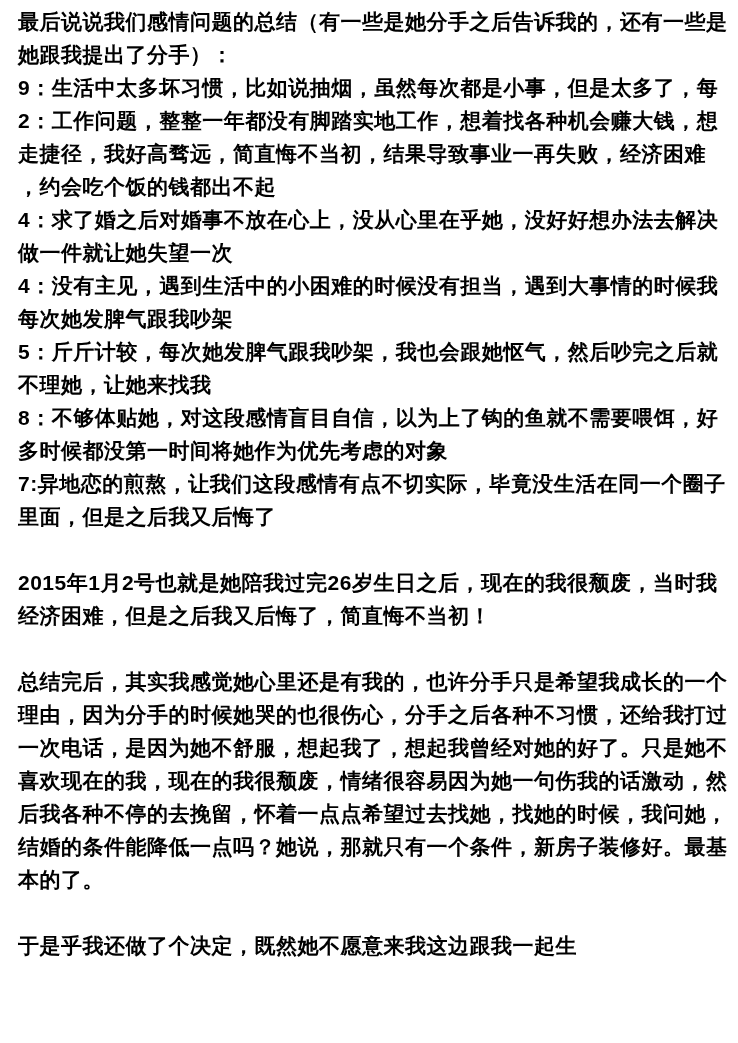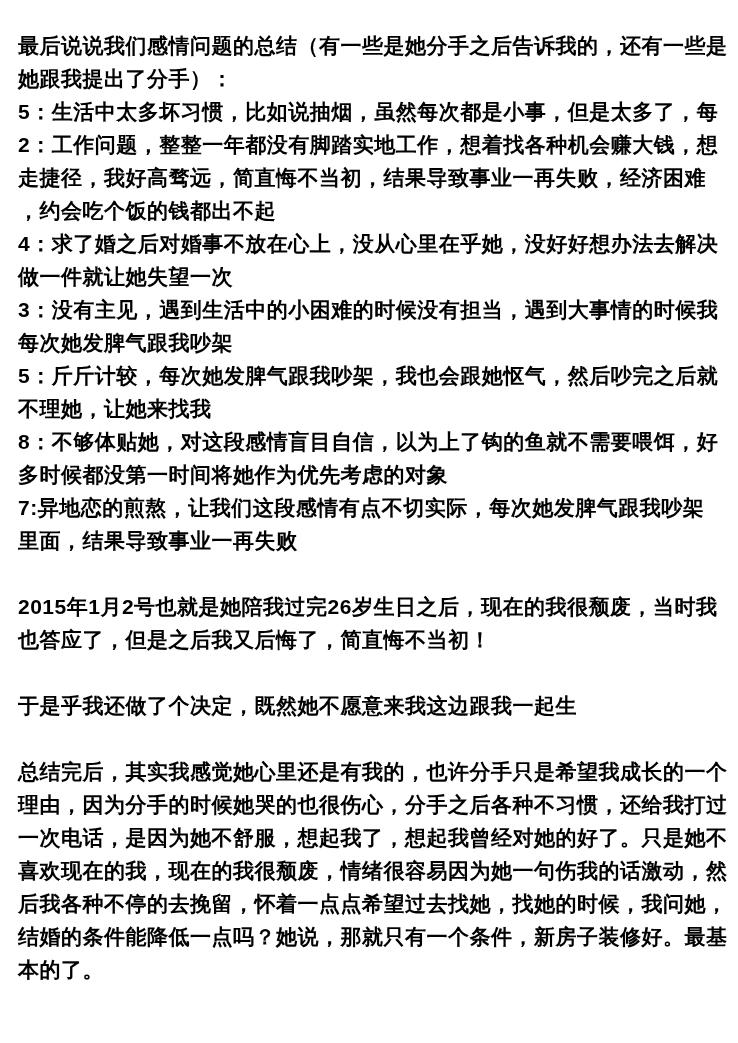--- a/index.html
+++ b/index.html
@@ -9,21 +9,21 @@
   }
   body {
     width: 738px;
     height: 1043px;
     overflow: hidden;
   }
   .page {
     box-sizing: border-box;
     width: 738px;
     height: 1043px;
-    padding: 29px 17px 0 18px;
+    padding: 5px 17px 0 18px;
     background: #ffffff;
   }
   .content {
     color: #000000;
     font-family: "Liberation Sans", "DejaVu Sans", sans-serif;
     font-size: 21px;
     line-height: 33px;
     font-weight: 600;
     text-align: left;
   }
@@ -39,45 +39,45 @@
   }
 </style>
 </head>
 <body>
 
 <div class="page">
   <div class="content" id="doc-content">
       <div class="paragraph">
         <div class="line">最后说说我们感情问题的总结（有一些是她分手之后告诉我的，还有一些是</div>
         <div class="line">她跟我提出了分手）：</div>
-        <div class="line">5：生活中太多坏习惯，比如说抽烟，虽然每次都是小事，但是太多了，每</div>
+        <div class="line">9：生活中太多坏习惯，比如说抽烟，虽然每次都是小事，但是太多了，每</div>
         <div class="line">2：工作问题，整整一年都没有脚踏实地工作，想着找各种机会赚大钱，想</div>
         <div class="line">走捷径，我好高骛远，简直悔不当初，结果导致事业一再失败，经济困难</div>
         <div class="line">，约会吃个饭的钱都出不起</div>
         <div class="line">4：求了婚之后对婚事不放在心上，没从心里在乎她，没好好想办法去解决</div>
         <div class="line">做一件就让她失望一次</div>
-        <div class="line">3：没有主见，遇到生活中的小困难的时候没有担当，遇到大事情的时候我</div>
+        <div class="line">4：没有主见，遇到生活中的小困难的时候没有担当，遇到大事情的时候我</div>
         <div class="line">每次她发脾气跟我吵架</div>
         <div class="line">5：斤斤计较，每次她发脾气跟我吵架，我也会跟她怄气，然后吵完之后就</div>
         <div class="line">不理她，让她来找我</div>
         <div class="line">8：不够体贴她，对这段感情盲目自信，以为上了钩的鱼就不需要喂饵，好</div>
         <div class="line">多时候都没第一时间将她作为优先考虑的对象</div>
-        <div class="line">7:异地恋的煎熬，让我们这段感情有点不切实际，每次她发脾气跟我吵架</div>
-        <div class="line">里面，结果导致事业一再失败</div>
+        <div class="line">7:异地恋的煎熬，让我们这段感情有点不切实际，毕竟没生活在同一个圈子</div>
+        <div class="line">里面，但是之后我又后悔了</div>
       </div>
       <div class="paragraph">
         <div class="line">2015年1月2号也就是她陪我过完26岁生日之后，现在的我很颓废，当时我</div>
-        <div class="line">也答应了，但是之后我又后悔了，简直悔不当初！</div>
-      </div>
-      <div class="paragraph">
-        <div class="line">于是乎我还做了个决定，既然她不愿意来我这边跟我一起生</div>
+        <div class="line">经济困难，但是之后我又后悔了，简直悔不当初！</div>
       </div>
       <div class="paragraph">
         <div class="line">总结完后，其实我感觉她心里还是有我的，也许分手只是希望我成长的一个</div>
         <div class="line">理由，因为分手的时候她哭的也很伤心，分手之后各种不习惯，还给我打过</div>
         <div class="line">一次电话，是因为她不舒服，想起我了，想起我曾经对她的好了。只是她不</div>
         <div class="line">喜欢现在的我，现在的我很颓废，情绪很容易因为她一句伤我的话激动，然</div>
         <div class="line">后我各种不停的去挽留，怀着一点点希望过去找她，找她的时候，我问她，</div>
         <div class="line">结婚的条件能降低一点吗？她说，那就只有一个条件，新房子装修好。最基</div>
         <div class="line">本的了。</div>
       </div>
+      <div class="paragraph">
+        <div class="line">于是乎我还做了个决定，既然她不愿意来我这边跟我一起生</div>
+      </div>
     </div>
 </div>
 
 </body></html>

